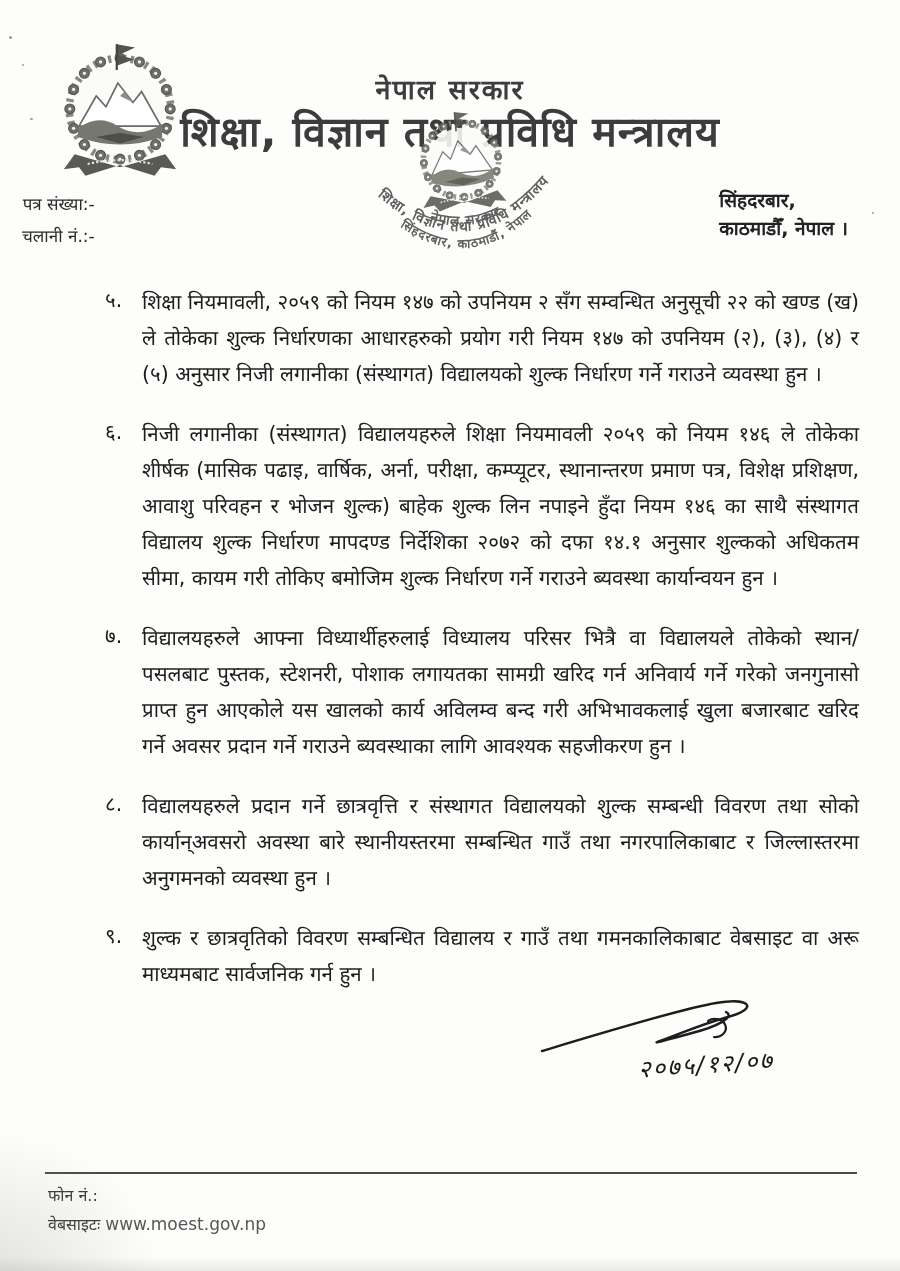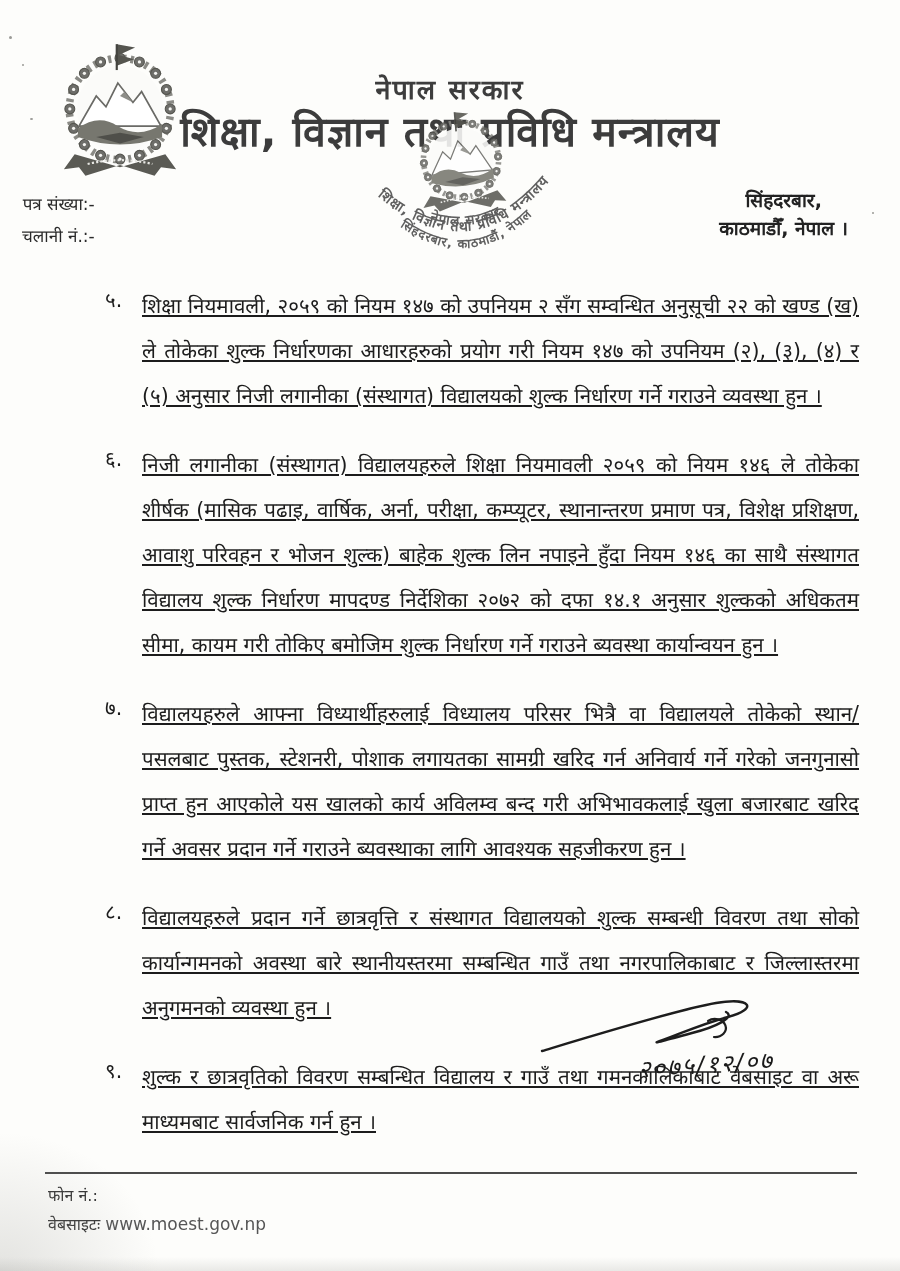--- a/index.html
+++ b/index.html
@@ -21,30 +21,30 @@
   .speck3{left:30px;top:118px;width:3px;height:2px;}
   .speck4{left:872px;top:212px;width:2px;height:2px;}
 
   
   .emblem{position:absolute;left:52px;top:42px;width:136px;height:136px;}
   .govt-line{position:absolute;left:0;top:70px;width:900px;text-align:center;
     font-size:27px;font-weight:bold;color:#3d3d3d;letter-spacing:2px;}
   .ministry-line{position:absolute;left:0;top:102px;width:900px;text-align:center;
     font-size:41px;font-weight:bold;color:#3c3c3c;letter-spacing:1px;}
   .ref-labels{position:absolute;left:22px;top:188px;font-size:17px;color:#2a2a2a;line-height:32px;text-align:right;}
-  .place-block{position:absolute;right:52px;top:186px;text-align:center;
+  .place-block{position:absolute;right:52px;top:186px;text-align:left;
     font-size:19px;color:#222;line-height:28px;font-weight:bold;margin-left:17px;}
   .stamp{position:absolute;left:330px;top:110px;width:268px;height:168px;
     transform:rotate(-5deg);opacity:.88;}
 
   
   .letter-body{position:absolute;left:105px;top:284px;width:754px;}
   .item{display:flex;margin-bottom:24px;}
   .item .num{flex:0 0 37px;font-size:20.5px;line-height:33px;color:#1c1c1c;}
-  .item .txt{flex:1;font-size:20.5px;line-height:45px;text-align:justify;color:#1c1c1c;text-decoration:underline;}
+  .item .txt{flex:1;font-size:20.5px;line-height:36px;text-align:justify;color:#1c1c1c;}
 
   
   .signature-wrap{position:absolute;left:540px;top:985px;width:300px;height:115px;}
   .sig-date{position:absolute;left:98px;top:62px;font-size:24px;color:#1a1a1a;
     transform:rotate(-4deg);font-style:italic;letter-spacing:2px;white-space:nowrap;}
 
   
   .footer-rule{position:absolute;left:45px;top:1172px;width:812px;height:0;
     border-top:2px solid #4a4a4a;}
   .footer-text{position:absolute;left:48px;top:1182px;font-size:16px;color:#333;line-height:28px;}
@@ -145,21 +145,21 @@
     <div class="item">
       <span class="num">६.</span>
       <span class="txt">निजी लगानीका (संस्थागत) विद्यालयहरुले शिक्षा नियमावली २०५९ को नियम १४६ ले तोकेका शीर्षक (मासिक पढाइ, वार्षिक, अर्ना, परीक्षा, कम्प्यूटर, स्थानान्तरण प्रमाण पत्र, विशेक्ष प्रशिक्षण, आवाशु परिवहन र भोजन शुल्क) बाहेक शुल्क लिन नपाइने हुँदा नियम १४६ का साथै संस्थागत विद्यालय शुल्क निर्धारण मापदण्ड निर्देशिका २०७२ को दफा १४.१ अनुसार शुल्कको अधिकतम सीमा, कायम गरी तोकिए बमोजिम शुल्क निर्धारण गर्ने गराउने ब्यवस्था कार्यान्वयन हुन ।</span>
     </div>
     <div class="item">
       <span class="num">७.</span>
       <span class="txt">विद्यालयहरुले आफ्ना विध्यार्थीहरुलाई विध्यालय परिसर भित्रै वा विद्यालयले तोकेको स्थान/पसलबाट पुस्तक, स्टेशनरी, पोशाक लगायतका सामग्री खरिद गर्न अनिवार्य गर्ने गरेको जनगुनासो प्राप्त हुन आएकोले यस खालको कार्य अविलम्व बन्द गरी अभिभावकलाई खुला बजारबाट खरिद गर्ने अवसर प्रदान गर्ने गराउने ब्यवस्थाका लागि आवश्यक सहजीकरण हुन ।</span>
     </div>
     <div class="item">
       <span class="num">८.</span>
-      <span class="txt">विद्यालयहरुले प्रदान गर्ने छात्रवृत्ति र संस्थागत विद्यालयको शुल्क सम्बन्धी विवरण तथा सोको कार्यान्गमनको अवस्था बारे स्थानीयस्तरमा सम्बन्धित गाउँ तथा नगरपालिकाबाट र जिल्लास्तरमा अनुगमनको व्यवस्था हुन ।</span>
+      <span class="txt">विद्यालयहरुले प्रदान गर्ने छात्रवृत्ति र संस्थागत विद्यालयको शुल्क सम्बन्धी विवरण तथा सोको कार्यान्अवसरो अवस्था बारे स्थानीयस्तरमा सम्बन्धित गाउँ तथा नगरपालिकाबाट र जिल्लास्तरमा अनुगमनको व्यवस्था हुन ।</span>
     </div>
     <div class="item">
       <span class="num">९.</span>
       <span class="txt">शुल्क र छात्रवृतिको विवरण सम्बन्धित विद्यालय र गाउँ तथा गमनकालिकाबाट वेबसाइट वा अरू माध्यमबाट सार्वजनिक गर्न हुन ।</span>
     </div>
   </div>
 
   <div class="signature-wrap">
     <svg width="250" height="75" viewBox="0 0 250 75">
       <path d="M2,66 C55,50 140,24 176,18 C212,12 218,24 188,32 C158,40 138,50 120,56 C108,60 130,54 152,48 C176,42 196,32 186,27" fill="none" stroke="#1d1d1d" stroke-width="2.4" stroke-linecap="round"></path>

